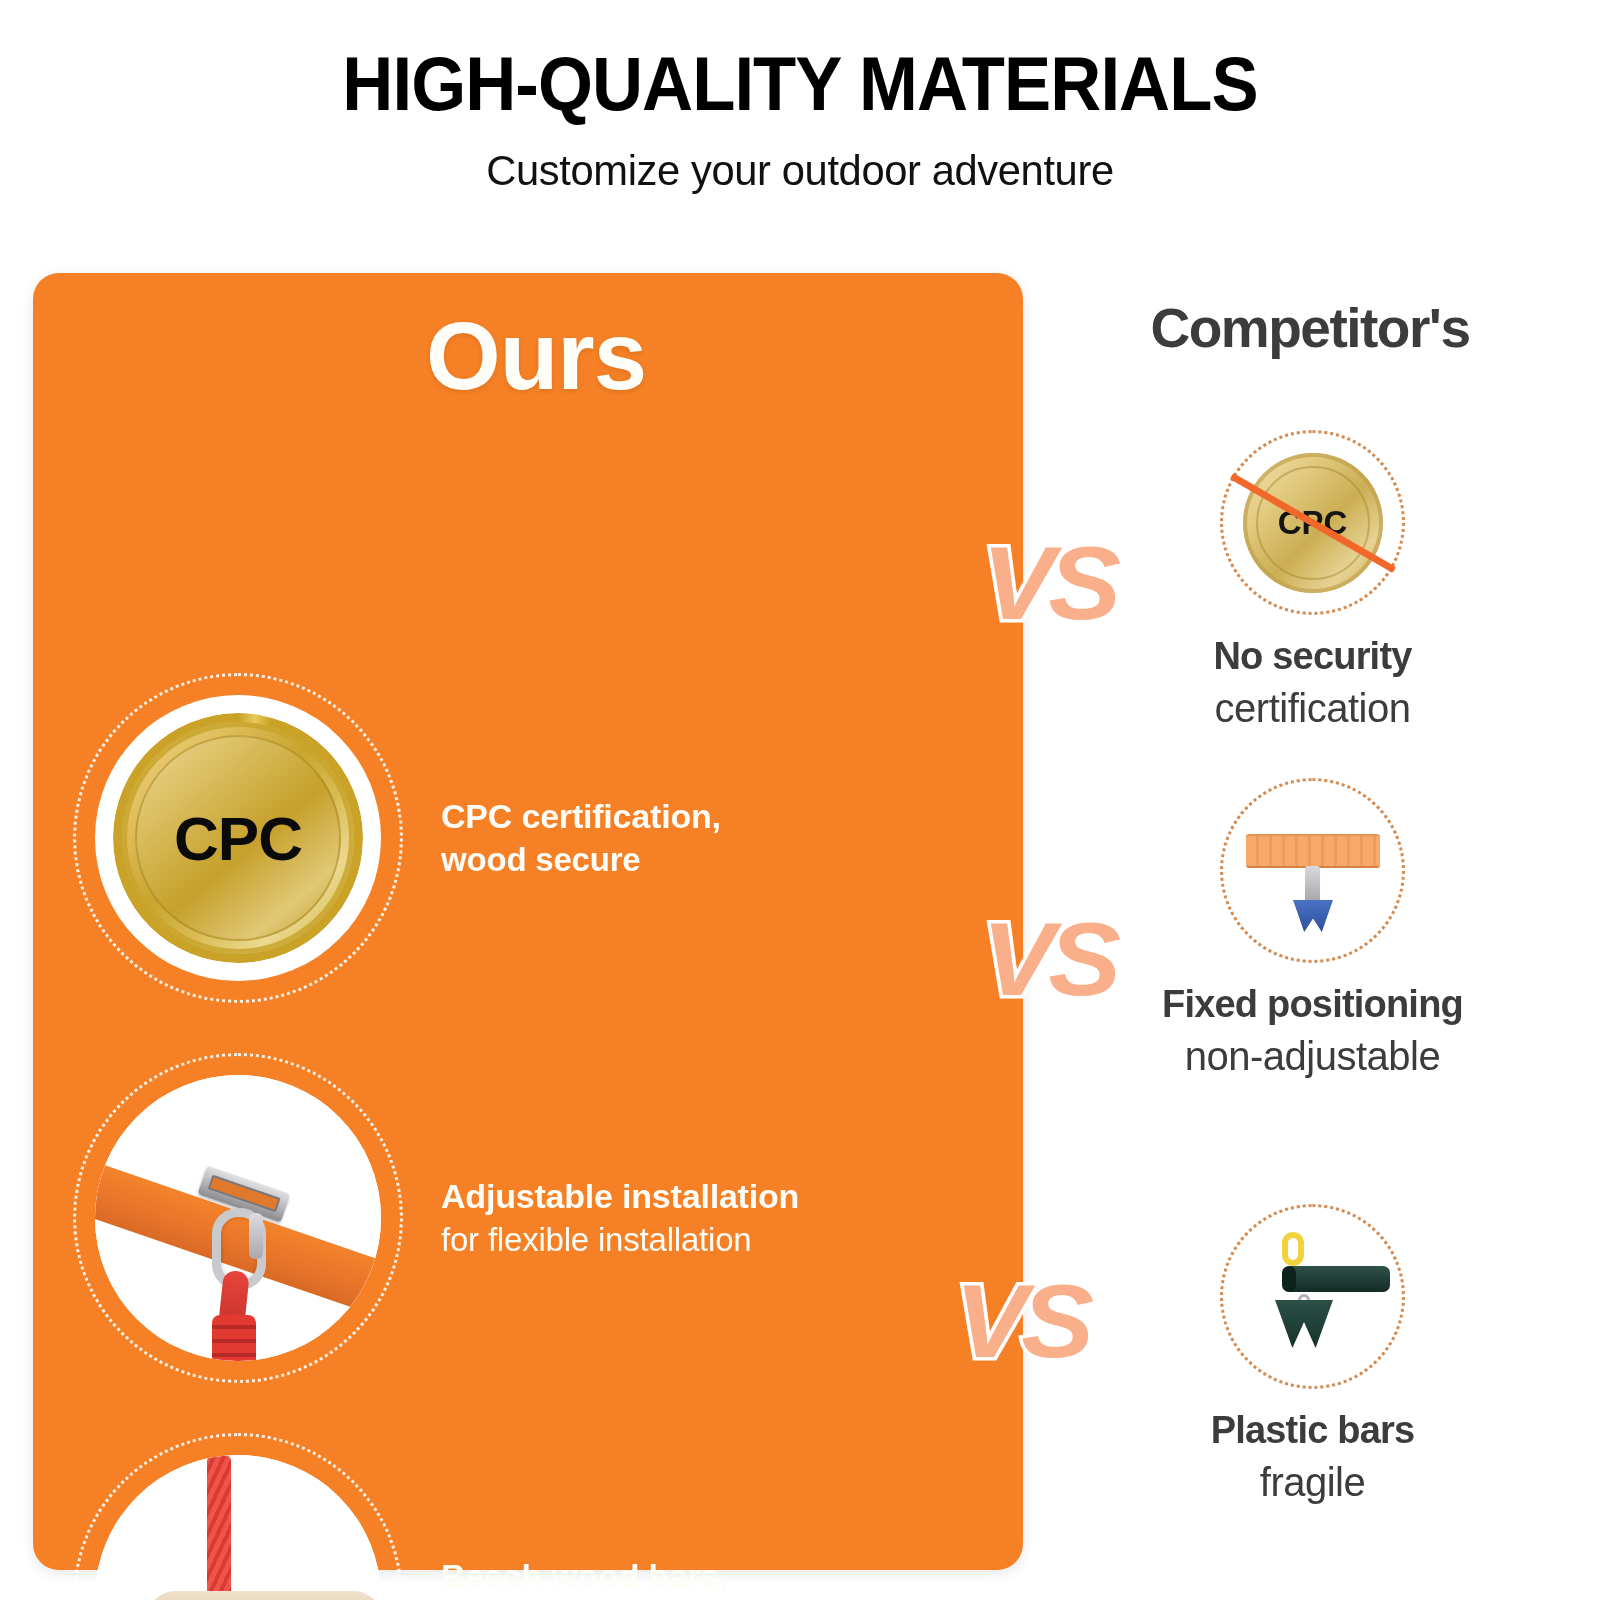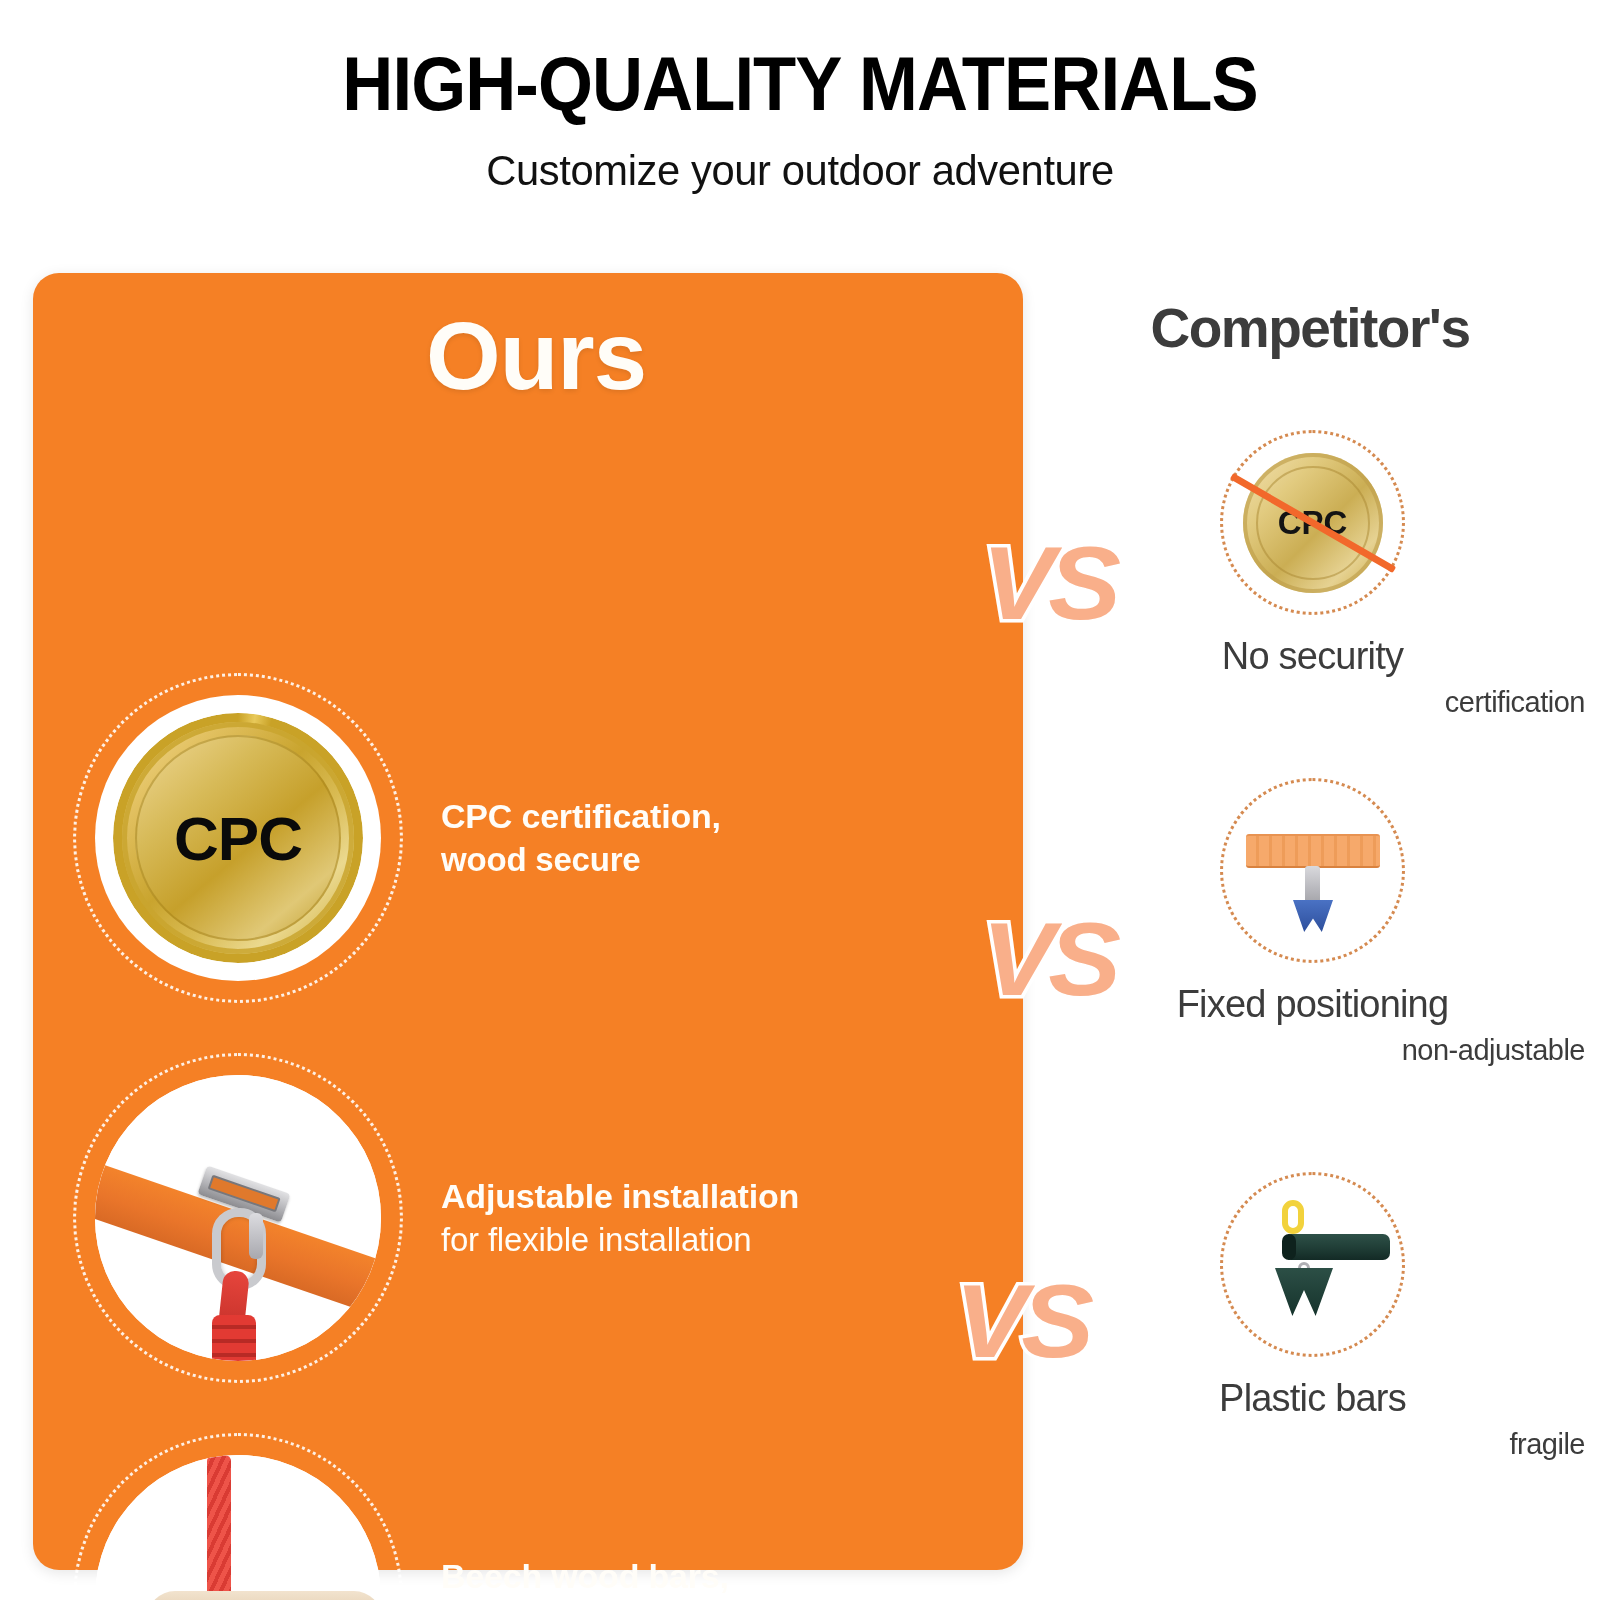--- a/index.html
+++ b/index.html
@@ -287,21 +287,21 @@
 
   
   .comp-row {
     position: absolute;
     left: 1040px;
     width: 545px;
     text-align: center;
   }
   .comp-row.c1 { top: 430px; }
   .comp-row.c2 { top: 778px; }
-  .comp-row.c3 { top: 1172px; }
+  .comp-row.c3 { top: 1204px; }
 
   .comp-img {
     position: relative;
     width: 185px;
     height: 185px;
     margin: 0 auto;
   }
   .comp-dotted {
     position: absolute;
     inset: 0;
@@ -407,31 +407,30 @@
     left: 78px; top: 90px;
     width: 12px; height: 12px;
     border: 3px solid #AFAFB4;
     border-radius: 50%;
     background: #fff;
   }
 
   .comp-line1 {
     margin-top: 20px;
     font-size: 38px;
-    font-weight: normal;
+    font-weight: bold;
     color: #3C3C3C;
     letter-spacing: -0.8px;
   }
   .comp-line2 {
     margin-top: 8px;
-    font-size: 29px;
+    font-size: 40px;
     font-weight: normal;
     color: #3C3C3C;
     letter-spacing: -0.5px;
-    text-align: right;
   }
 </style>
 </head>
 <body>
 
 <div id="root">
 
   <div class="header">
     <div class="headline">HIGH-QUALITY MATERIALS</div>
     <div class="subhead">Customize your outdoor adventure</div>

